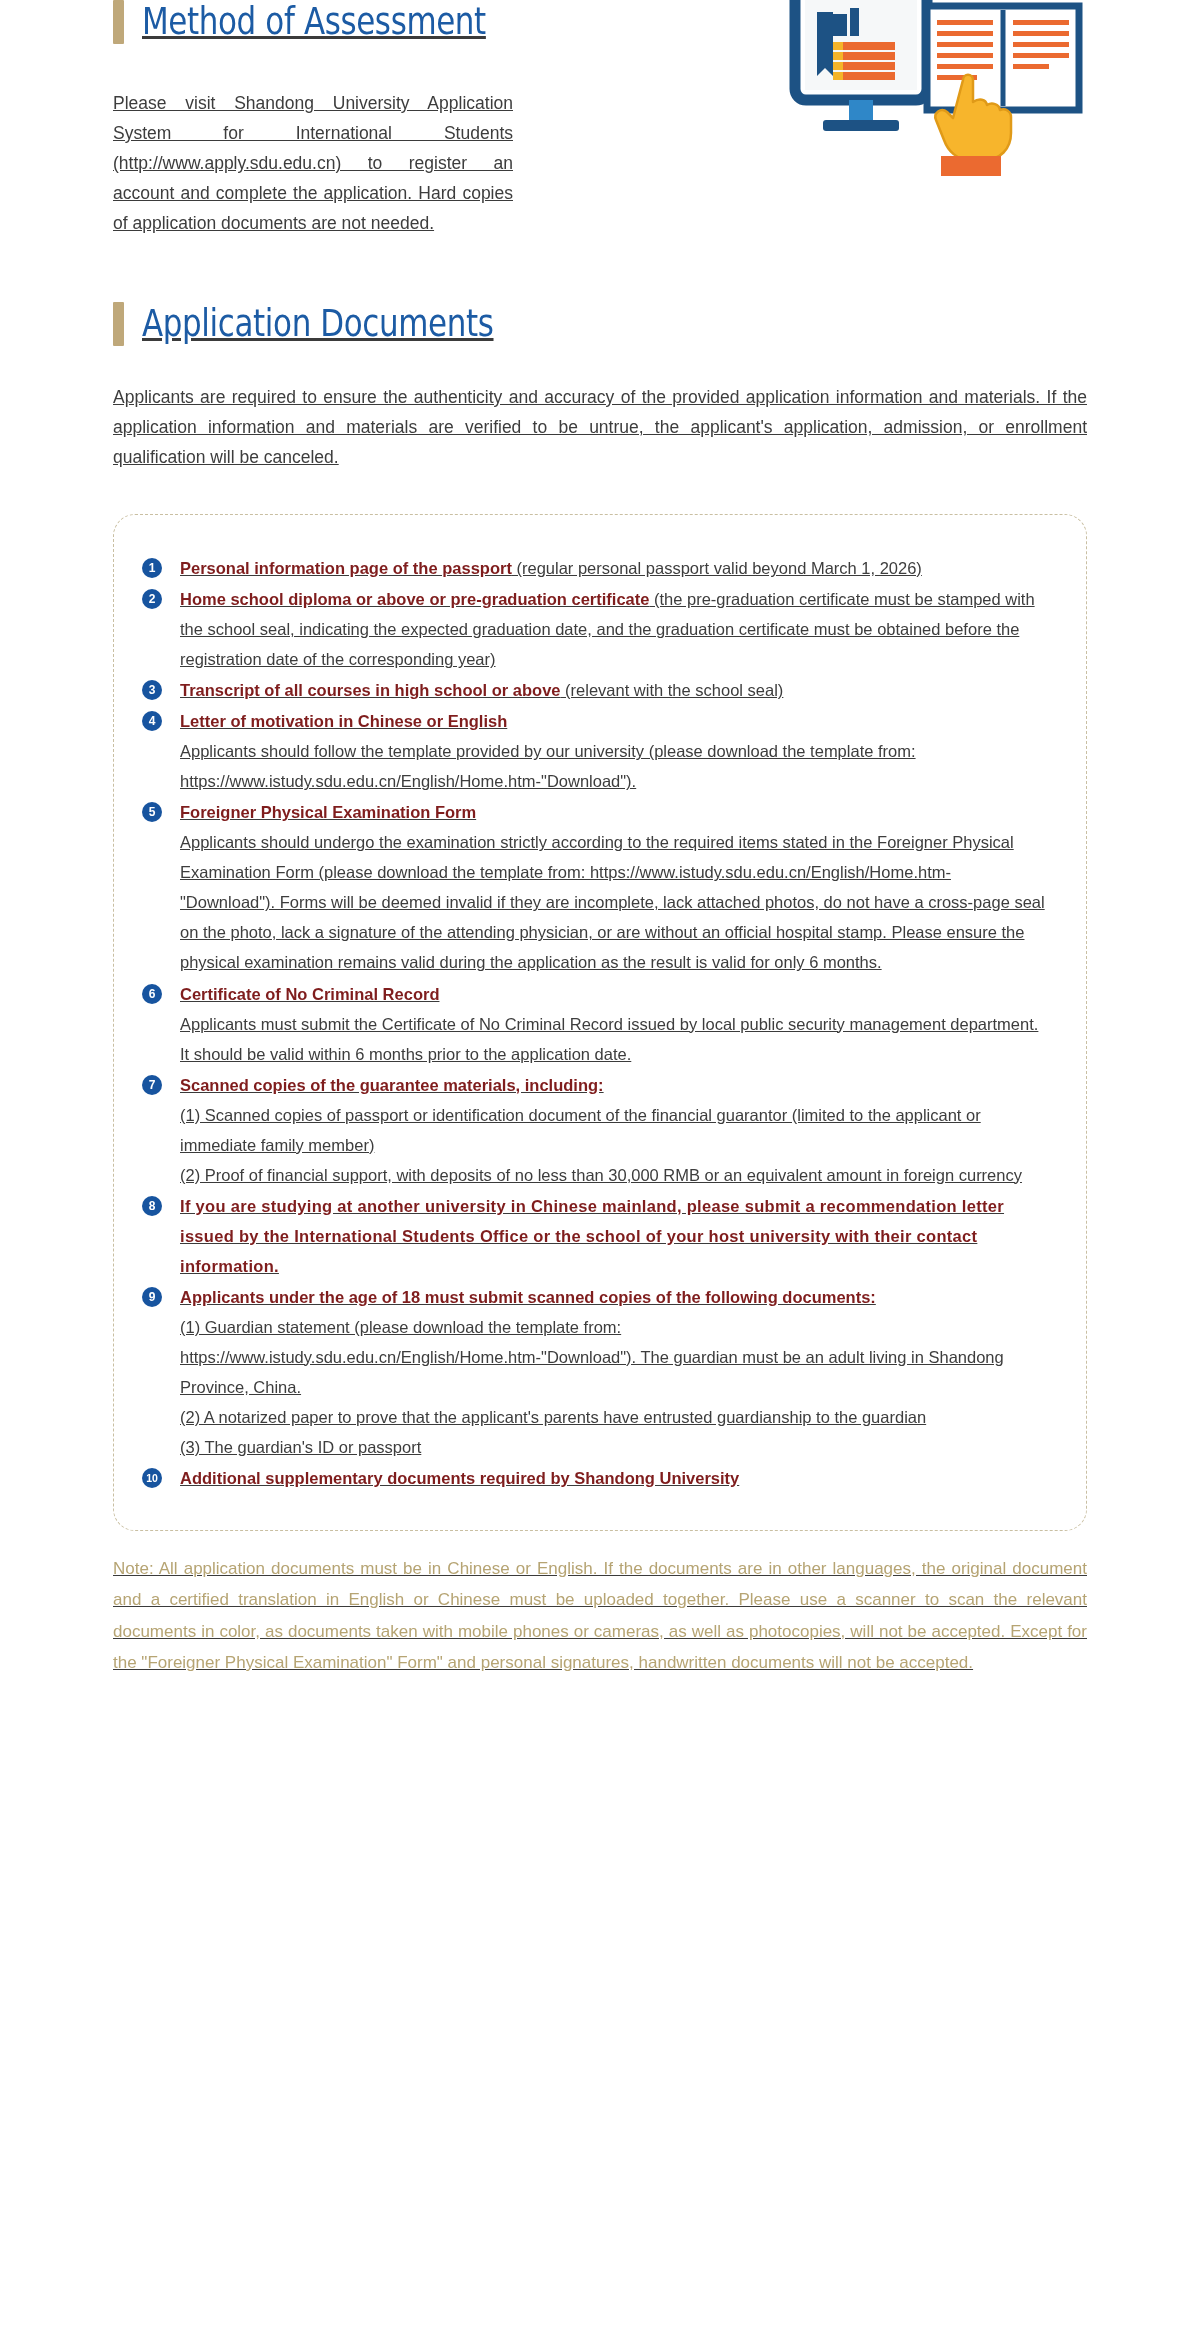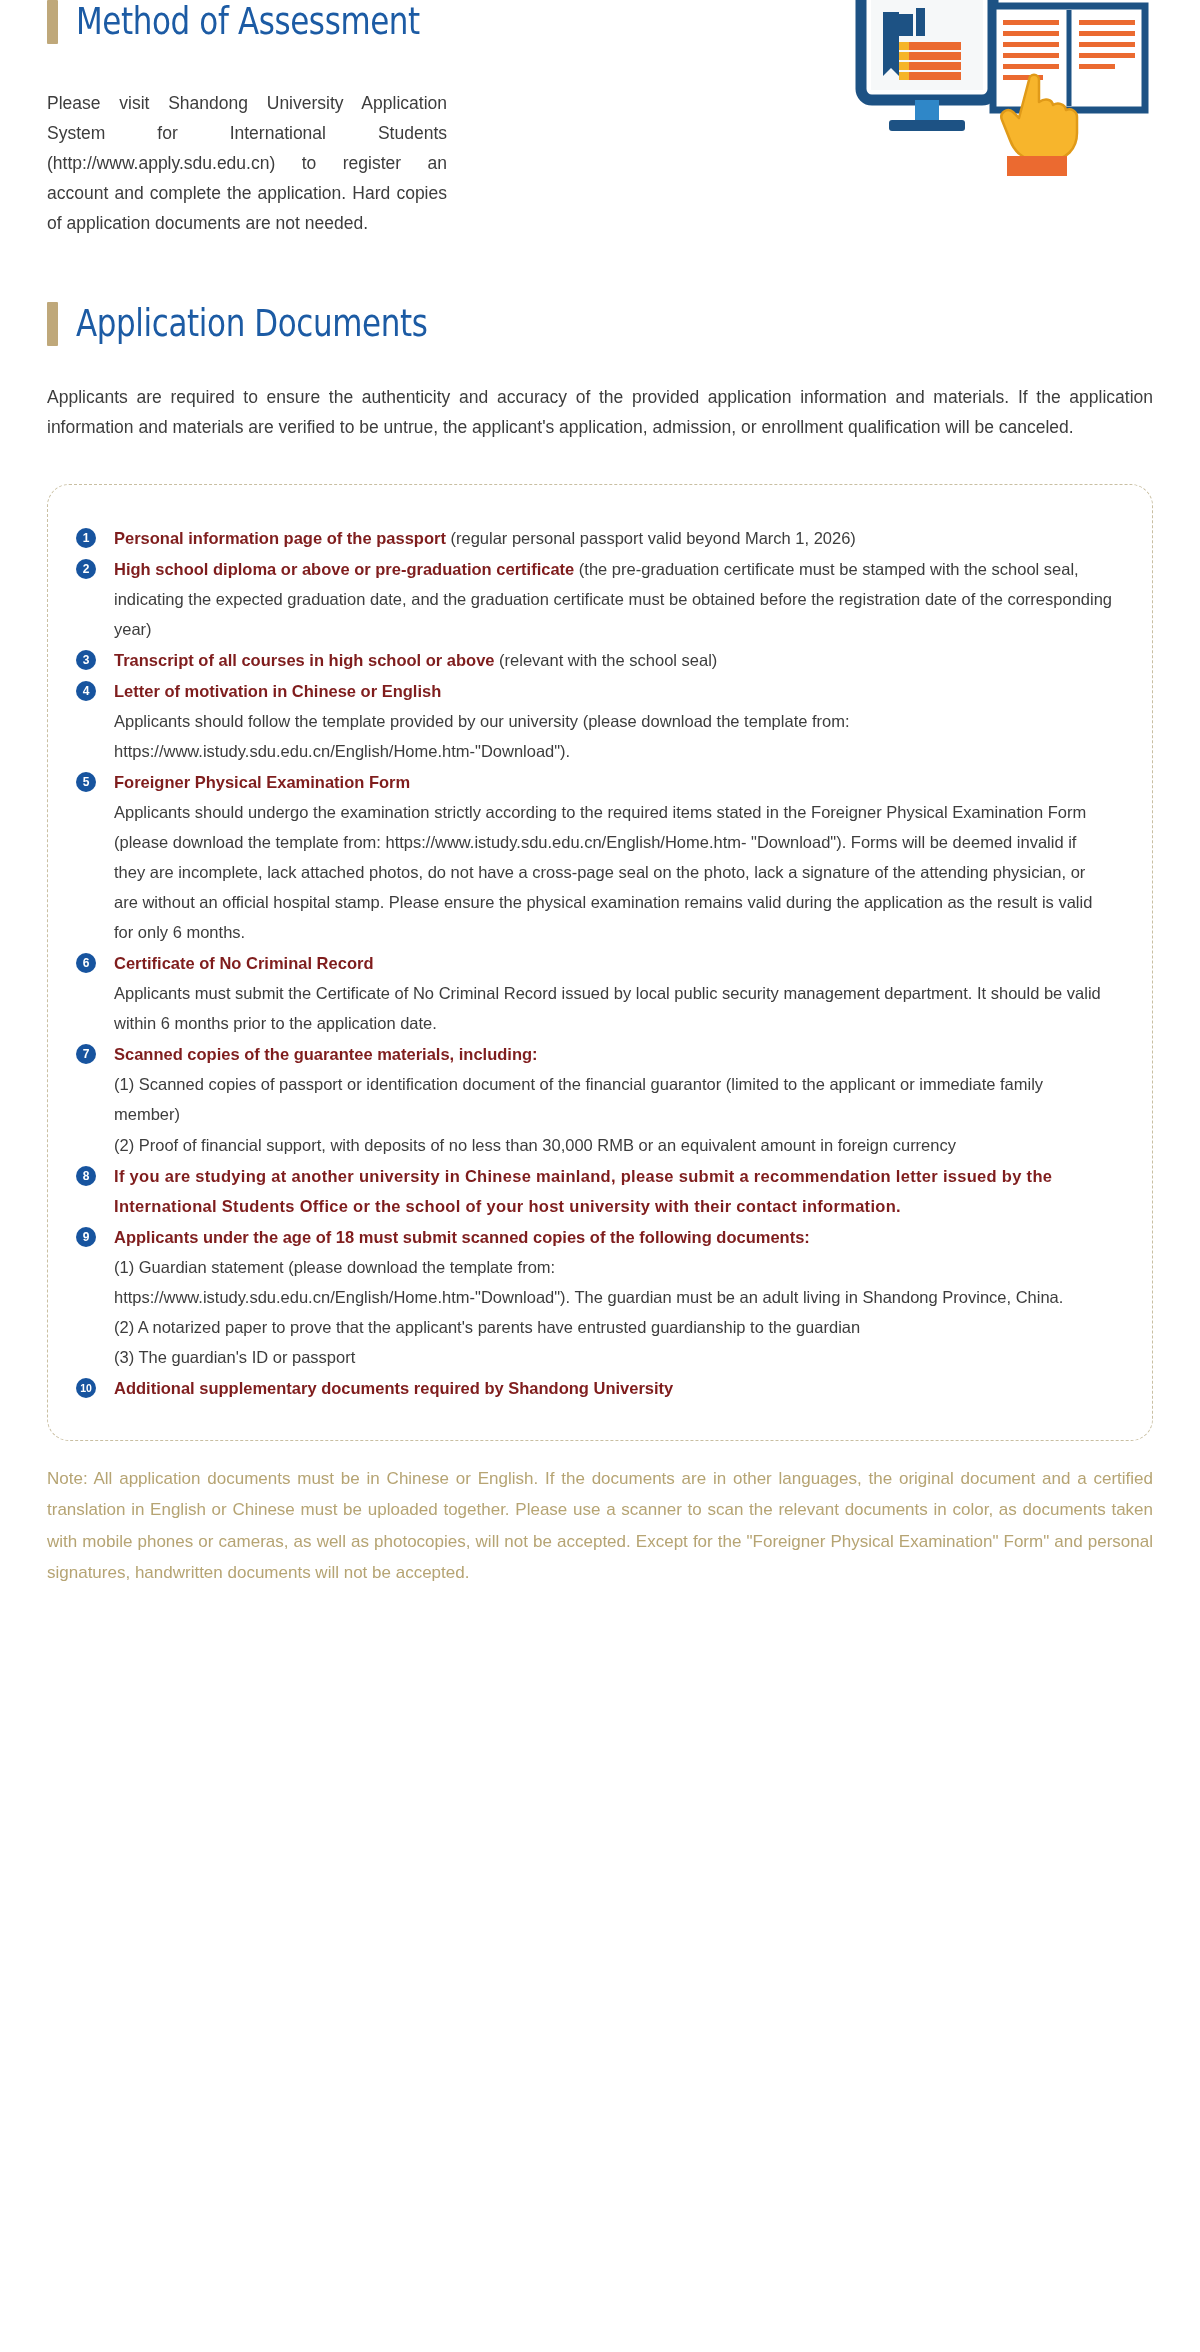--- a/index.html
+++ b/index.html
@@ -7,22 +7,23 @@
   body {
     width: 1200px;
     min-height: 2352px;
     background: #ffffff;
     font-family: "Liberation Sans", sans-serif;
     color: #3b3b3b;
     position: relative;
   }
   .page {
     width: 1200px;
-    padding: 0 47px;
-    position: relative;
+    padding: 0 113px;
+    position: relative;
+    text-decoration: underline;
   }
 
   
   .section-head {
     display: flex;
     align-items: center;
     gap: 18px;
     margin: 0;
     padding: 0;
   }
@@ -203,21 +204,21 @@
 
   <div class="section-head" id="application-documents-head">
     <span class="head-bar"></span>
     <span class="head-text">Application Documents</span>
   </div>
   <p class="para justify" id="documents-intro">Applicants are required to ensure the authenticity and accuracy of the provided application information and materials. If the application information and materials are verified to be untrue, the applicant's application, admission, or enrollment qualification will be canceled.</p>
 
   <div class="doc-box">
     <ol class="doc-list" id="doc-list">
         <li><span class="marker">1</span><span class="li-title">Personal information page of the passport</span><span class="li-rest"> (regular personal passport valid beyond March 1, 2026)</span></li>
-        <li><span class="marker">2</span><span class="li-title">High school diploma or above or pre-graduation certificate</span><span class="li-rest"> (the pre-graduation certificate must be stamped with the school seal, indicating the expected graduation date, and the graduation certificate must be obtained before the registration date of the corresponding year)</span></li>
+        <li><span class="marker">2</span><span class="li-title">Home school diploma or above or pre-graduation certificate</span><span class="li-rest"> (the pre-graduation certificate must be stamped with the school seal, indicating the expected graduation date, and the graduation certificate must be obtained before the registration date of the corresponding year)</span></li>
         <li><span class="marker">3</span><span class="li-title">Transcript of all courses in high school or above</span><span class="li-rest"> (relevant with the school seal)</span></li>
         <li><span class="marker">4</span><span class="li-title">Letter of motivation in Chinese or English</span><span class="li-block">Applicants should follow the template provided by our university (please download the template from: https://www.istudy.sdu.edu.cn/English/Home.htm-"Download").</span></li>
         <li><span class="marker">5</span><span class="li-title">Foreigner Physical Examination Form</span><span class="li-block">Applicants should undergo the examination strictly according to the required items stated in the Foreigner Physical Examination Form (please download the template from: https://www.istudy.sdu.edu.cn/English/Home.htm- "Download"). Forms will be deemed invalid if they are incomplete, lack attached photos, do not have a cross-page seal on the photo, lack a signature of the attending physician, or are without an official hospital stamp. Please ensure the physical examination remains valid during the application as the result is valid for only 6 months.</span></li>
         <li><span class="marker">6</span><span class="li-title">Certificate of No Criminal Record</span><span class="li-block">Applicants must submit the Certificate of No Criminal Record issued by local public security management department. It should be valid within 6 months prior to the application date.</span></li>
         <li><span class="marker">7</span><span class="li-title">Scanned copies of the guarantee materials, including:</span><span class="li-block">(1) Scanned copies of passport or identification document of the financial guarantor (limited to the applicant or immediate family member)</span><span class="li-block">(2) Proof of financial support, with deposits of no less than 30,000 RMB or an equivalent amount in foreign currency</span></li>
         <li><span class="marker">8</span><span class="li-title spaced">If you are studying at another university in Chinese mainland, please submit a recommendation letter issued by the International Students Office or the school of your host university with their contact information.</span></li>
         <li><span class="marker">9</span><span class="li-title">Applicants under the age of 18 must submit scanned copies of the following documents:</span><span class="li-block">(1) Guardian statement (please download the template from:</span><span class="li-block"> https://www.istudy.sdu.edu.cn/English/Home.htm-"Download"). The guardian must be an adult living in Shandong Province, China.</span><span class="li-block">(2) A notarized paper to prove that the applicant's parents have entrusted guardianship to the guardian</span><span class="li-block">(3) The guardian's ID or passport</span></li>
         <li><span class="marker wide">10</span><span class="li-title">Additional supplementary documents required by Shandong University</span></li>
       </ol>
   </div>

